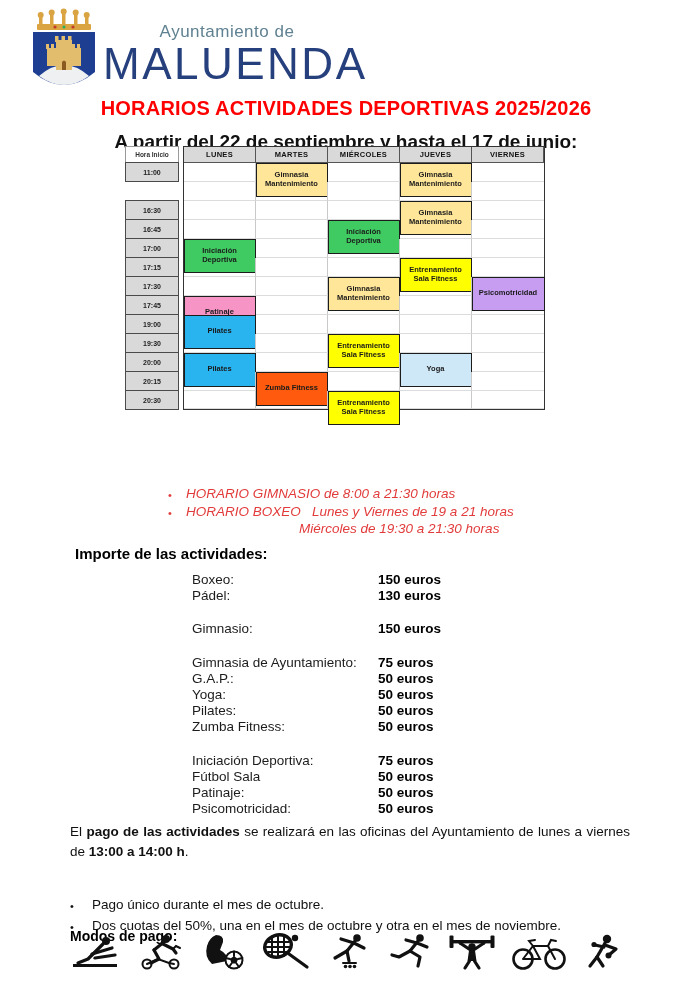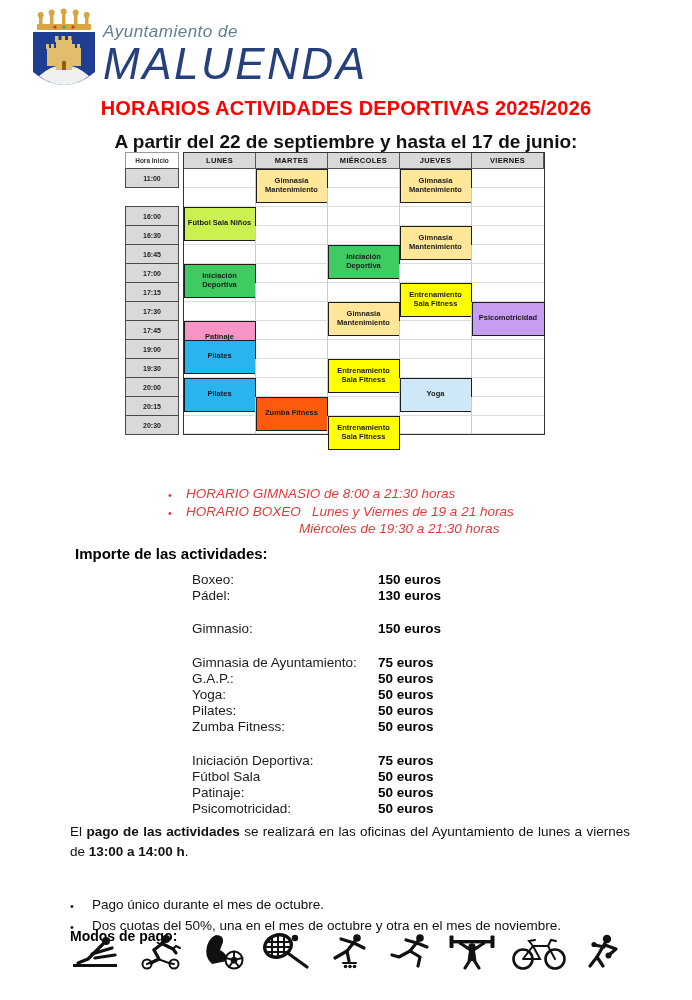--- a/index.html
+++ b/index.html
@@ -2,31 +2,31 @@
 <html><head>
 <meta charset="utf-8">
 <style>
   * { margin:0; padding:0; box-sizing:border-box; }
   body { background:#888; font-family:"Liberation Sans", sans-serif; }
   .page { position:relative; width:692px; height:1000px; background:#ffffff; margin:0 auto; overflow:hidden; }
 
   
   .logo-wrap { position:absolute; left:25px; top:8px; width:330px; display:flex; }
   .crest { width:78px; height:88px; flex:none; }
-  .org-text { width:248px; padding-top:14px;font-style:italic; }
+  .org-text { width:248px; text-align:center; padding-top:14px; }
   .org-line { font-size:17px; color:#5f8191; letter-spacing:0.5px; }
   .org-name { font-size:44px; color:#26407e; letter-spacing:2.5px; margin-top:-3px; }
 
   .main-title { position:absolute; top:97px; left:0; width:100%; text-align:center;
     color:#ff0000; font-size:20px; font-weight:bold; letter-spacing:0.2px; }
   .subtitle { position:absolute; top:131px; left:0; width:100%; text-align:center;
     color:#111; font-size:19px; font-weight:bold; }
 
   
-  .schedule { position:absolute; left:125px; top:152px; }
+  .schedule { position:absolute; left:125px; top:146px; }
   .srow { display:flex; height:19px; }
   .srow.header { height:17px; }
   .tcell { width:54px; flex:none; background:#d9d9d9; border:1px solid #4a4a4a; margin-top:-1px;
     font-size:7px; font-weight:bold; color:#222; display:flex; align-items:center; justify-content:center; }
   .srow.header .tcell { background:#fff; border:1px solid #9a9a9a; margin-top:0; font-size:6.5px; color:#333; }
   .tcell.blank { background:transparent; border-color:transparent; }
   .gutter { width:4px; flex:none; }
   .days { display:flex; border-left:1.5px solid #333; border-right:1.5px solid #333; }
   .srow.header .days { border-top:1.5px solid #333; }
   .srow.last .days { border-bottom:1.5px solid #333; }
@@ -153,33 +153,20 @@
         <div class="gutter"></div>
         <div class="days">
           <div class="dcell"></div>
           <div class="dcell"></div>
           <div class="dcell"></div>
           <div class="dcell"></div>
           <div class="dcell"></div>
         </div>
       </div>
       <div class="srow">
-        <div class="tcell">16:00</div>
-        <div class="gutter"></div>
-        <div class="days">
-          <div class="dcell">
-            <div class="act" style="background: rgb(203, 241, 80);">Fútbol Sala Niños</div>
-          </div>
-          <div class="dcell"></div>
-          <div class="dcell"></div>
-          <div class="dcell"></div>
-          <div class="dcell"></div>
-        </div>
-      </div>
-      <div class="srow">
         <div class="tcell">16:30</div>
         <div class="gutter"></div>
         <div class="days">
           <div class="dcell"></div>
           <div class="dcell"></div>
           <div class="dcell"></div>
           <div class="dcell">
             <div class="act" style="background: rgb(255, 230, 153);">Gimnasia Mantenimiento</div>
           </div>
           <div class="dcell"></div>

